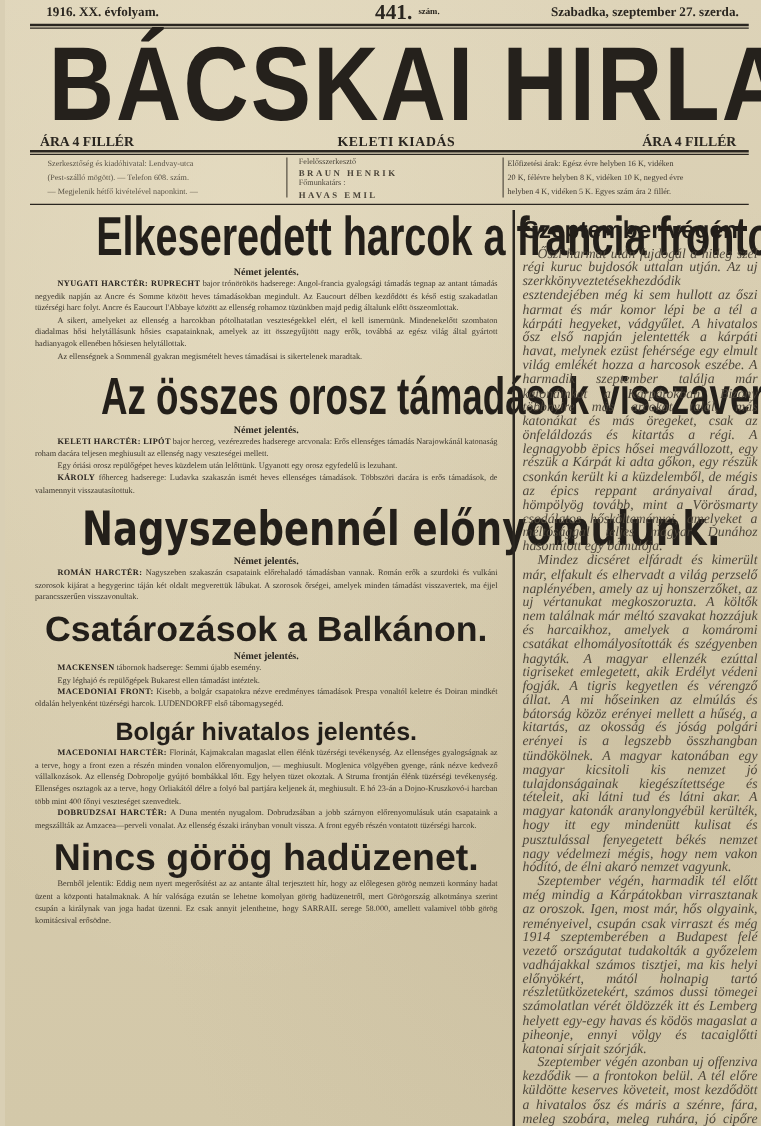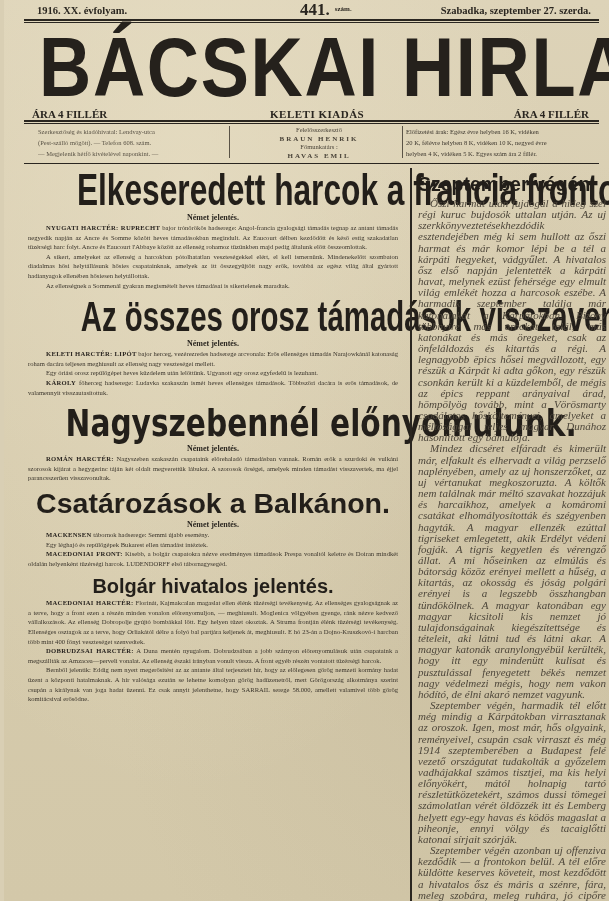--- a/index.html
+++ b/index.html
@@ -42,21 +42,21 @@
   }
   .price-row .l { position: absolute; left: 0; }
   .price-row .c { position: absolute; left: 238px; font-weight: bold; letter-spacing: .5px; }
   .price-row .r { position: absolute; right: 4px; }
   .info-strip {
     position: absolute; top: 124px; left: 20px; right: 14px; height: 38px;
     font-family: "Liberation Serif", serif; font-size: 6.5px; line-height: 11px;
   }
   .info-strip .box { position: absolute; top: 2px; }
   .info-strip .b1 { left: 14px; width: 180px; color: #5a5346; }
-  .info-strip .b2 { left: 215px; width: 160px; text-align: center; color: #4a4439; line-height: 8.5px; }
+  .info-strip .b2 { left: 215px; width: 160px; text-align: left; color: #4a4439; line-height: 8.5px; }
   .info-strip .b2 .nm { font-weight: bold; letter-spacing: 2px; font-size: 7px; }
   .info-strip .b3 { left: 382px; width: 190px; color: #3d372e; }
   .vsep { position: absolute; width: 1px; background: #5a5346; }
 
   
   .col-left { position: absolute; left: 20px; top: 166px; width: 378px; height: 735px; }
   .col-right { position: absolute; left: 406px; top: 168px; width: 196px; height: 733px; border-left: 2px solid #2a2620; padding-left: 6px; }
 
   .headline {
     font-family: "Liberation Sans Narrow", "Liberation Sans", sans-serif;
@@ -173,20 +173,21 @@
           </div>
         </div>
         <div>
           <div class="headline h5">Bolgár hivatalos jelentés.</div>
           <div class="body-text">
             <p><b>MACEDONIAI HARCTÉR:</b><span> Florinát, Kajmakcalan magaslat ellen élénk tüzérségi tevékenység. Az ellenséges gyalogságnak az a terve, hogy a front ezen a részén minden vonalon előrenyomuljon, — meghiusult. Moglenica völgyében gyenge, ránk nézve kedvező vállalkozások. Az ellenség Dobropolje gyújtó bombákkal lőtt. Egy helyen tüzet okoztak. A Struma frontján élénk tüzérségi tevékenység. Ellenséges osztagok az a terve, hogy Orliakától délre a folyó bal partjára keljenek át, meghiusult. E hó 23-án a Dojno-Kruszkovó-i harcban több mint 400 főnyi veszteséget szenvedtek.</span></p>
             <p><b>DOBRUDZSAI HARCTÉR:</b><span> A Duna mentén nyugalom. Dobrudzsában a jobb szárnyon előrenyomulásuk után csapataink a megszállták az Amzacea—perveli vonalat. Az ellenség északi irányban vonult vissza. A front egyéb részén vontatott tüzérségi harcok.</span></p>
           </div>
         </div>
         <div>
+          <div class="headline h6">Nincs görög hadüzenet.</div>
           <div class="body-text">
             <p><span>Bernből jelentik: Eddig nem nyert megerősítést az az antante által terjesztett hír, hogy az előlegesen görög nemzeti kormány hadat üzent a központi hatalmaknak. A hír valósága ezután se lehetne komolyan görög hadüzenetről, mert Görögország alkotmánya szerint csupán a királynak van joga hadat üzenni. Ez csak annyit jelenthetne, hogy SARRAIL serege 58.000, amellett valamivel több görög komitácsival erősödne.</span></p>
           </div>
         </div>
       </div>
   </div>
 
   <div class="col-right">
     <div class="feature-title">Szeptember végén</div>
     <div class="feature-body" id="feature-body">

